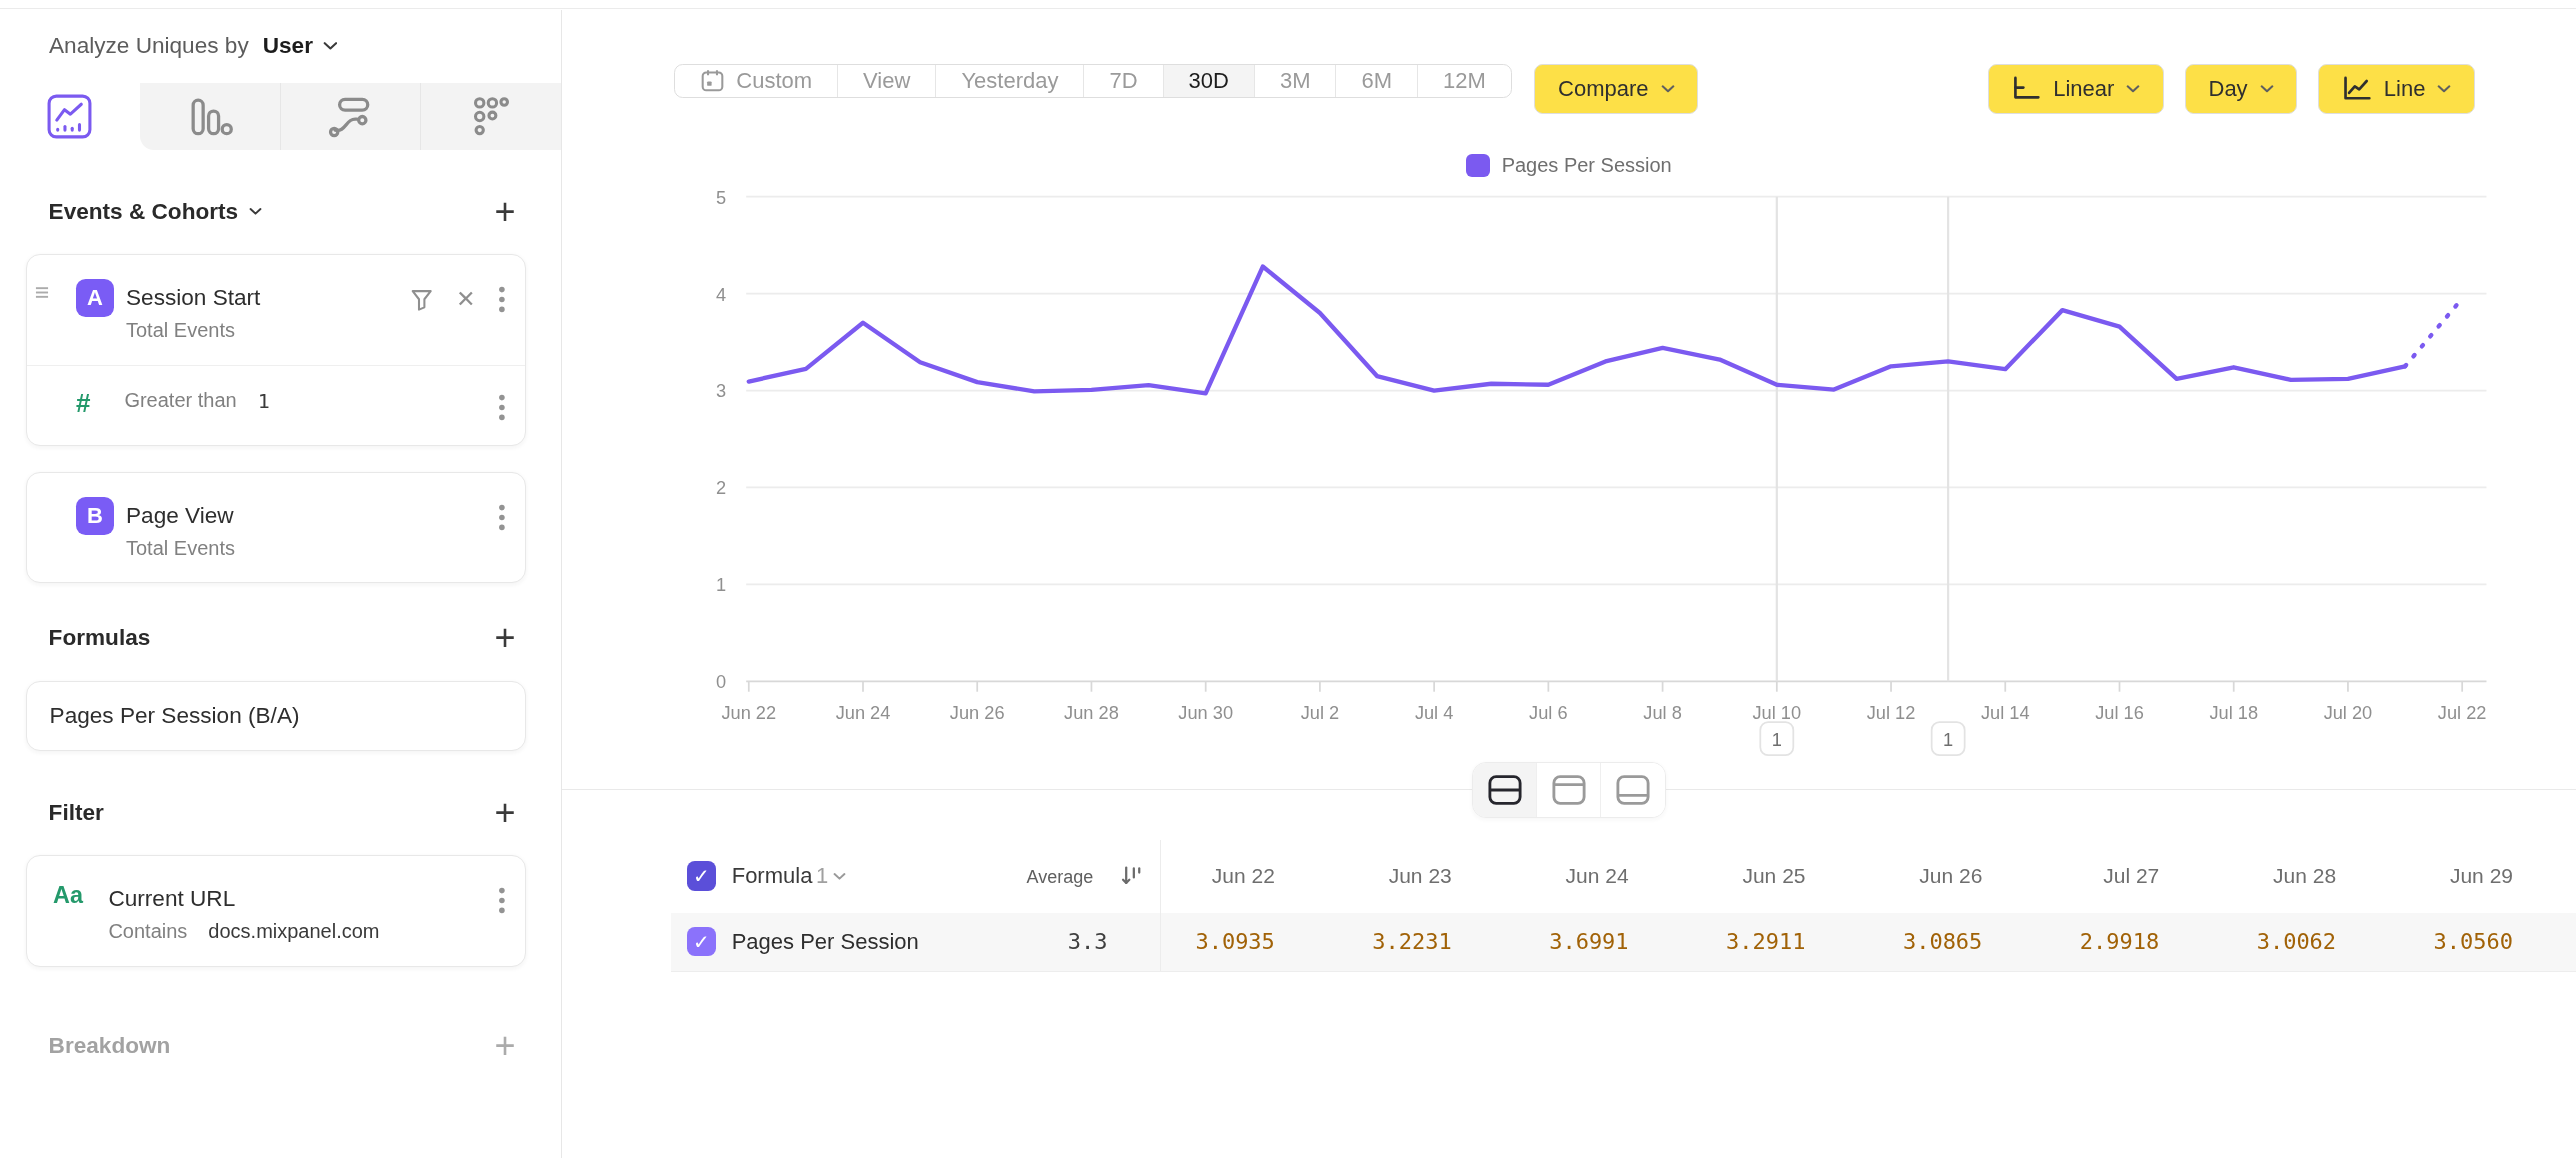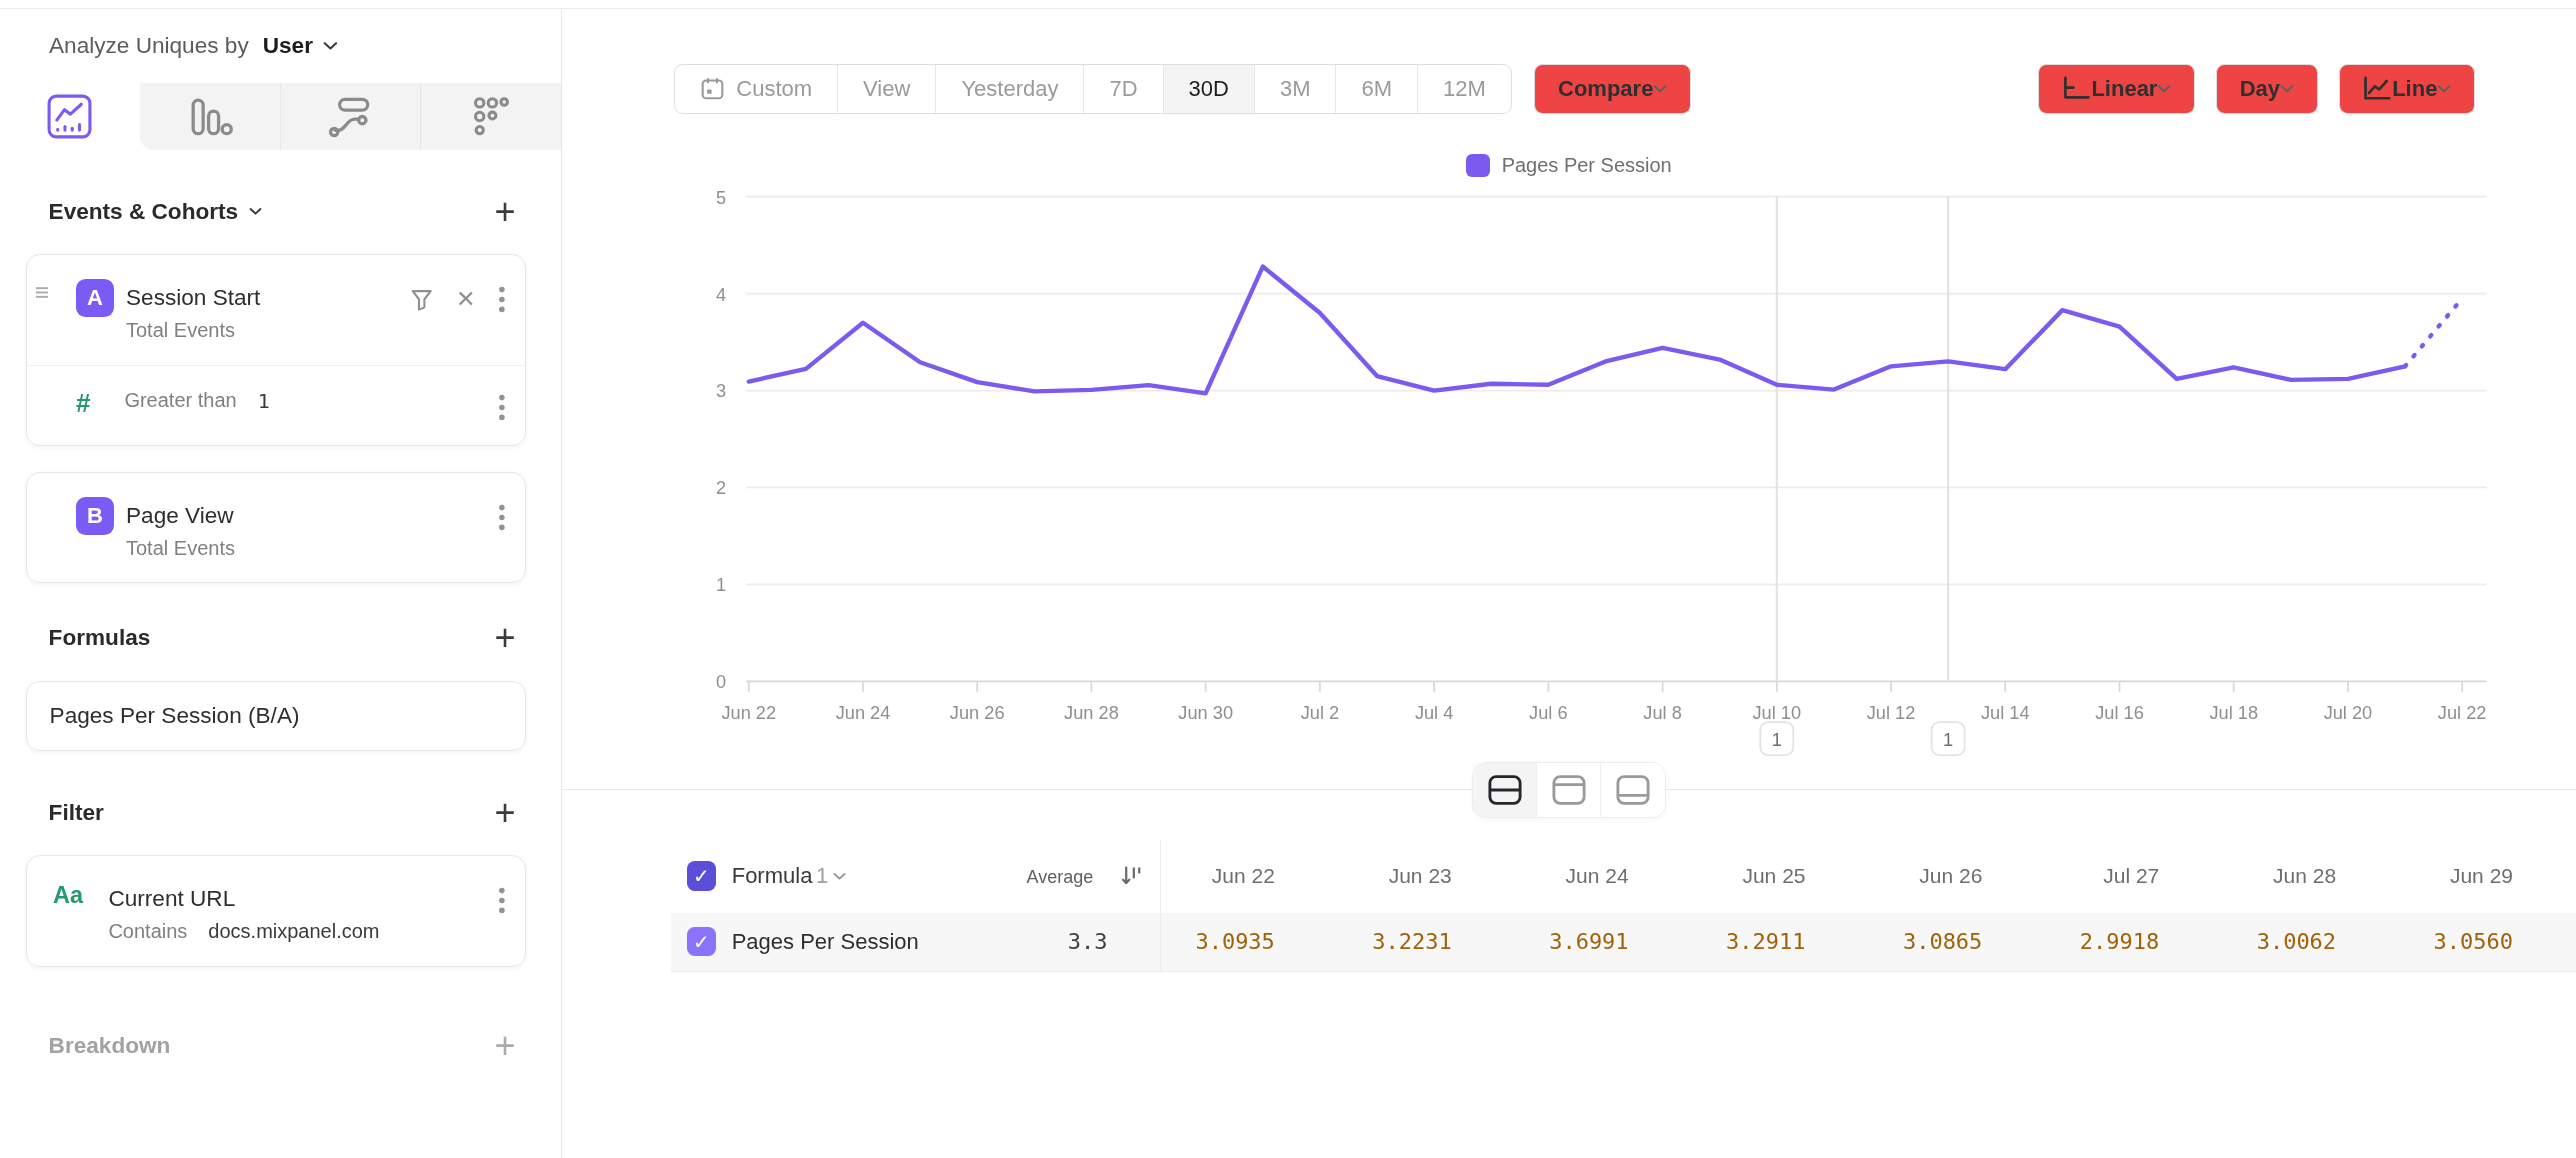--- a/index.html
+++ b/index.html
@@ -42,27 +42,27 @@
   .ev-actions{display:flex;align-items:center;gap:22.6px;margin-top:7px;color:#8f8f8f}
   .xicon{font-size:23.4px;color:#8f8f8f;line-height:23.4px;cursor:pointer}
   .card-divider{border-top:1.7px solid #efefef;margin:0 0}
   .formula-row{padding:21px 22.6px;font-size:22.6px;color:#2e2e2e;font-weight:500}
 
   
   .main{flex:1;position:relative}
   .controls{position:absolute;top:54px;left:112px;right:101px;display:flex;justify-content:space-between;align-items:center}
   .ctl-left{display:flex;gap:22.6px}
   .ctl-right{display:flex;gap:21px}
-  .segmented{display:flex;border:1.7px solid #dedede;border-radius:8.7px;background:#fff;height:50px;overflow:hidden}
+  .segmented{display:flex;border:1.7px solid #dedede;border-radius:8.7px;background:#fff;height:34px;overflow:hidden}
   .seg{display:flex;align-items:center;gap:11.3px;padding:0 25px;font-size:22px;color:#9a9a9a;
     border-right:1.7px solid #e6e6e6;cursor:pointer;white-space:nowrap}
   .seg:last-child{border-right:none}
   .seg.active{background:#f4f4f4;color:#1d1d1d;font-weight:500}
-  .btn{display:flex;align-items:center;height:50px;padding:0 22.6px;border:1.7px solid #dedede;
-    border-radius:8.7px;background:#ef4444;font-size:22px;color:#2f2f2f;font-weight:700;cursor:pointer;white-space:nowrap}
+  .btn{display:flex;align-items:center;gap:12px;height:50px;padding:0 22.6px;border:1.7px solid #dedede;
+    border-radius:8.7px;background:#fde047;font-size:22px;color:#2f2f2f;font-weight:400;cursor:pointer;white-space:nowrap}
   .btn .chev{color:#5f5f5f}
 
   .legend{position:absolute;top:144px;left:0;right:0;display:flex;justify-content:center;align-items:center;gap:12px}
   .legend-swatch{width:23.4px;height:23.4px;border-radius:6px;background:#7b5af0}
   .legend-label{font-size:20px;color:#6f6f6f}
 
   .chart-svg{position:absolute;top:0;left:0}
 
   .hdivider{position:absolute;top:779px;left:0;right:0;border-top:1.7px solid #e9e9e9}
   .view-toggles{position:absolute;top:752px;left:50%;transform:translateX(-50%);

